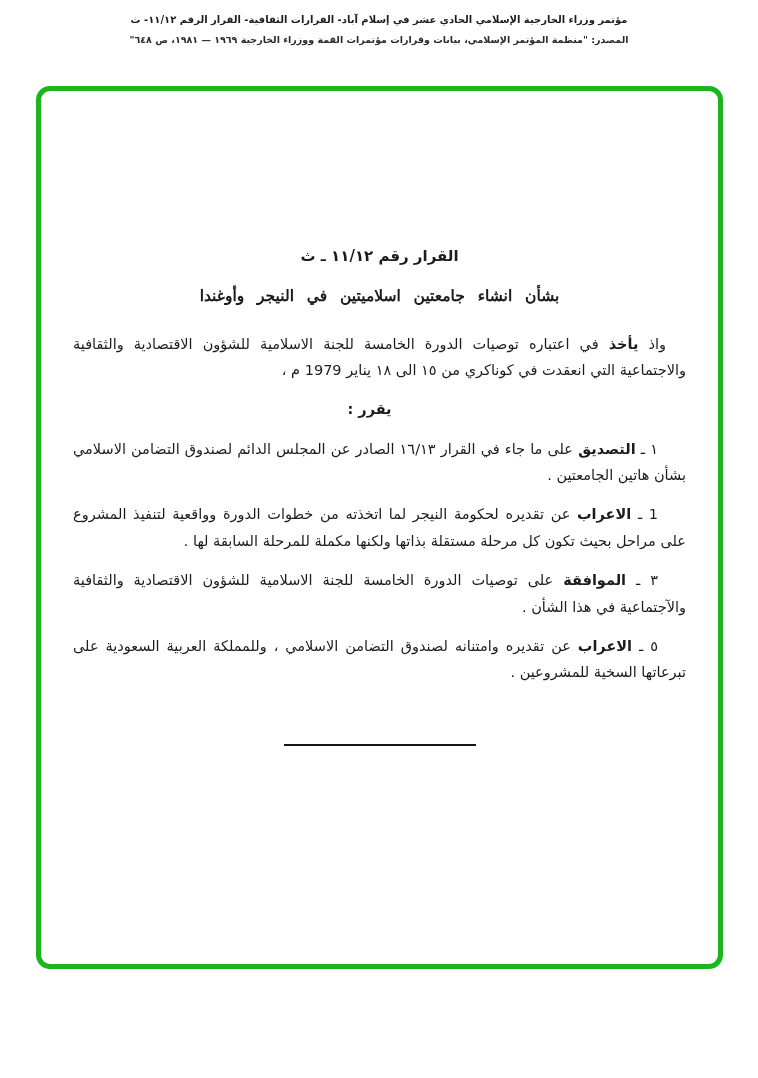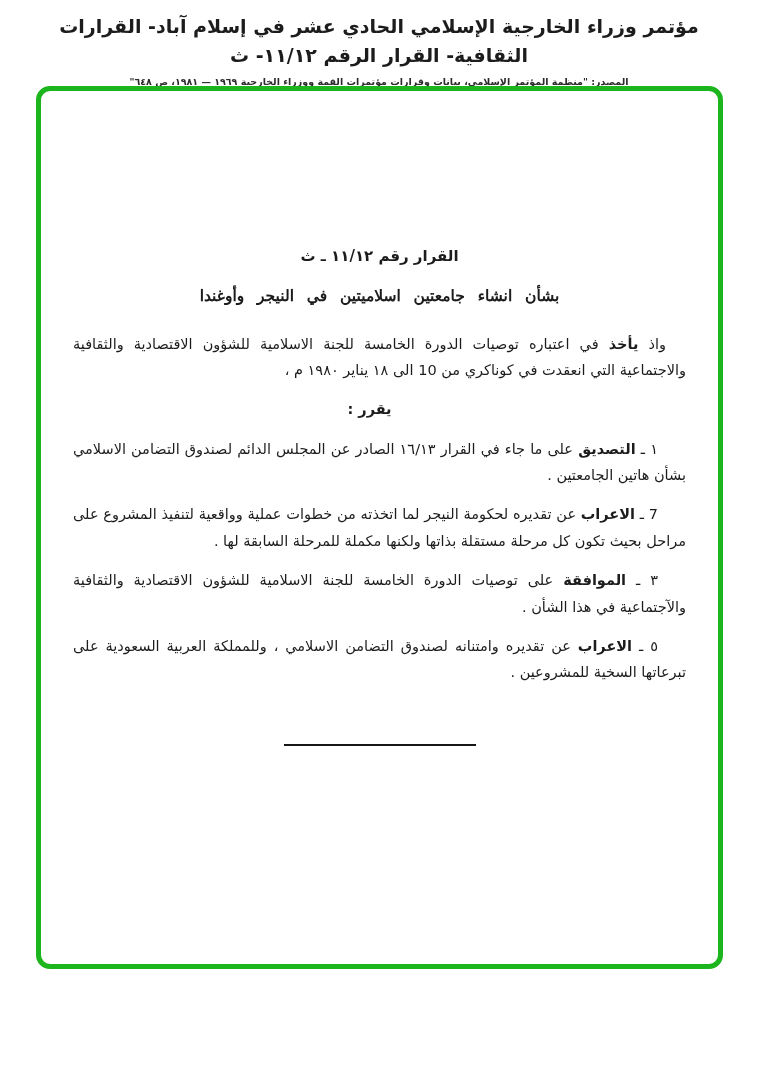--- a/index.html
+++ b/index.html
@@ -10,21 +10,21 @@
     font-family:"DejaVu Sans", sans-serif;
     color:#1c1c1c;
   }
   .doc-header {
     position:absolute;
     top:12px; left:0; right:0;
     text-align:center;
     direction:rtl;
   }
   .header-title {
-    font-size:19px;
+    font-size:10px;
     font-weight:bold;
     padding:0 36px;
     line-height:1.5;
   }
   .header-source {
     font-size:9.5px;
     font-weight:bold;
     margin-top:7px;
     color:#2b2b2b;
   }
@@ -86,27 +86,27 @@
 </header>
 
 <div class="green-box">
   <div class="doc-body">
 
     <h1 class="doc-title">القرار رقم ١١/١٢ ـ ث</h1>
     <h2 class="doc-subtitle">بشأن انشاء جامعتين اسلاميتين في النيجر وأوغندا</h2>
 
 
 
-    <p class="para"><span>واذ</span> <span class="emph">يأخذ</span> <span>في اعتباره توصيات الدورة الخامسة للجنة الاسلامية للشؤون الاقتصادية والثقافية والاجتماعية التي انعقدت في كوناكري من 10 الى ١٨ يناير ١٩٨٠ م ،</span></p>
+    <p class="para"><span>واذ</span> <span class="emph">يأخذ</span> <span>في اعتباره توصيات الدورة الخامسة للجنة الاسلامية للشؤون الاقتصادية والثقافية والاجتماعية التي انعقدت في كوناكري من ١٥ الى ١٨ يناير 1979 م ،</span></p>
 
     <p class="decision-label">يقرر :</p>
 
     <p class="para item"><span>١ ـ</span> <span class="lead">التصديق</span> <span>على ما جاء في القرار ١٦/١٣ الصادر عن المجلس الدائم لصندوق التضامن الاسلامي بشأن هاتين الجامعتين .</span></p>
 
-    <p class="para item"><span>7 ـ</span> <span class="lead">الاعراب</span> <span>عن تقديره لحكومة النيجر لما اتخذته من خطوات عملية وواقعية لتنفيذ المشروع على مراحل بحيث تكون كل مرحلة مستقلة بذاتها ولكنها مكملة للمرحلة السابقة لها .</span></p>
+    <p class="para item"><span>1 ـ</span> <span class="lead">الاعراب</span> <span>عن تقديره لحكومة النيجر لما اتخذته من خطوات الدورة وواقعية لتنفيذ المشروع على مراحل بحيث تكون كل مرحلة مستقلة بذاتها ولكنها مكملة للمرحلة السابقة لها .</span></p>
 
     <p class="para item"><span>٣ ـ</span> <span class="lead">الموافقة</span> <span>على توصيات الدورة الخامسة للجنة الاسلامية للشؤون الاقتصادية والثقافية والآجتماعية في هذا الشأن .</span></p>
 
 
     <p class="para item"><span>٥ ـ</span> <span class="lead">الاعراب</span> <span>عن تقديره وامتنانه لصندوق التضامن الاسلامي ، وللمملكة العربية السعودية على تبرعاتها السخية للمشروعين .</span></p>
 
     <div class="end-rule"></div>
 
   </div>
 </div>

